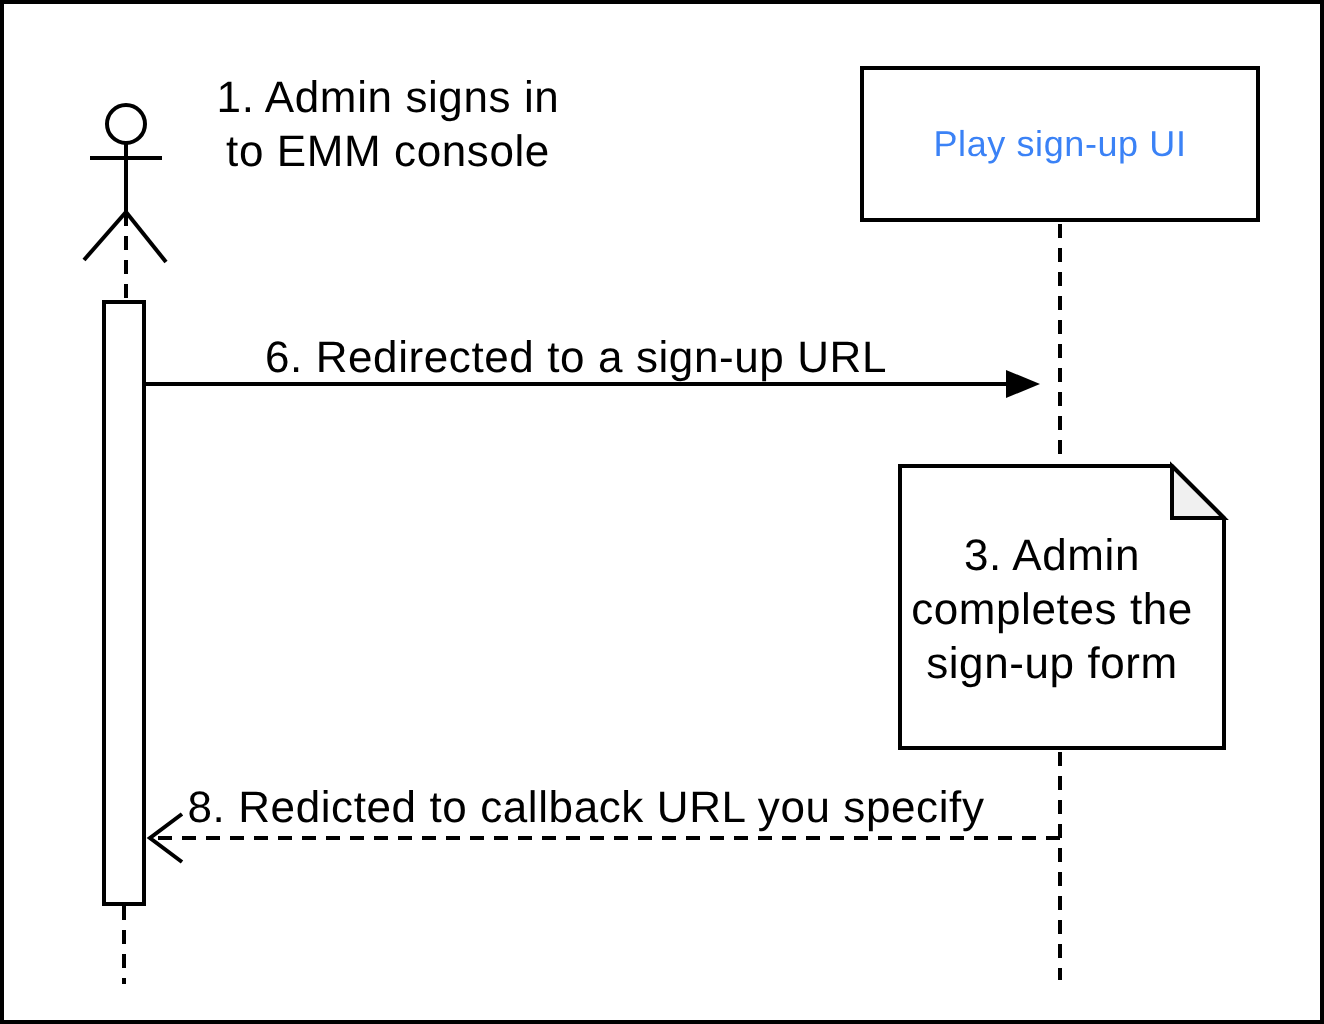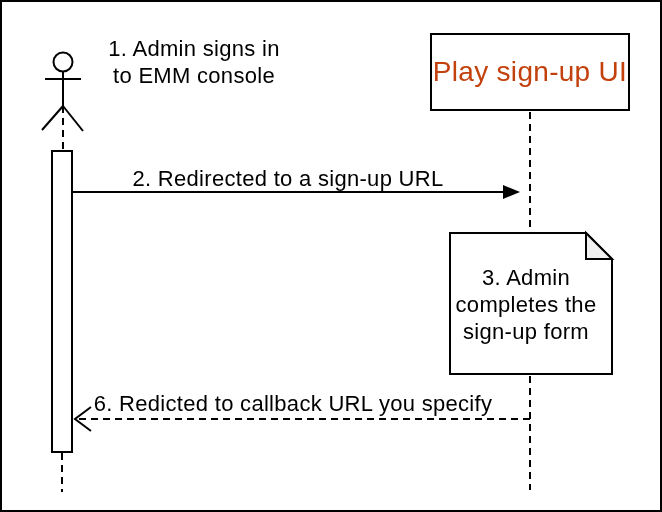--- a/index.html
+++ b/index.html
@@ -44,22 +44,22 @@
     width: 200px;
     height: 78px;
     box-sizing: border-box;
     border: 2px solid #000000;
     background: #ffffff;
     display: flex;
     align-items: center;
     justify-content: center;
   }
   #participant-box .txt-inline {
-    color: #c2410c;
-    font-size: 28px;
+    color: #3b82f6;
+    font-size: 18px;
     letter-spacing: 0.3px;
   }
   #step2-label {
     left: 66px;
     top: 163px;
     width: 440px;
   }
   #note-text {
     left: 450px;
     top: 233px;
@@ -112,21 +112,21 @@
     </g>
   </svg>
 
   <div class="txt" id="step1-label">1. Admin signs in
 to EMM console</div>
 
   <div id="participant-box">
     <span class="txt-inline">Play sign-up UI</span>
   </div>
 
-  <div class="txt" id="step2-label">2. Redirected to a sign-up URL</div>
+  <div class="txt" id="step2-label">6. Redirected to a sign-up URL</div>
 
   <div class="txt" id="note-text">3. Admin
 completes the
 sign-up form</div>
 
-  <div class="txt" id="step4-label">6. Redicted to callback URL you specify</div>
+  <div class="txt" id="step4-label">8. Redicted to callback URL you specify</div>
 
 </div>
 
 </body></html>

